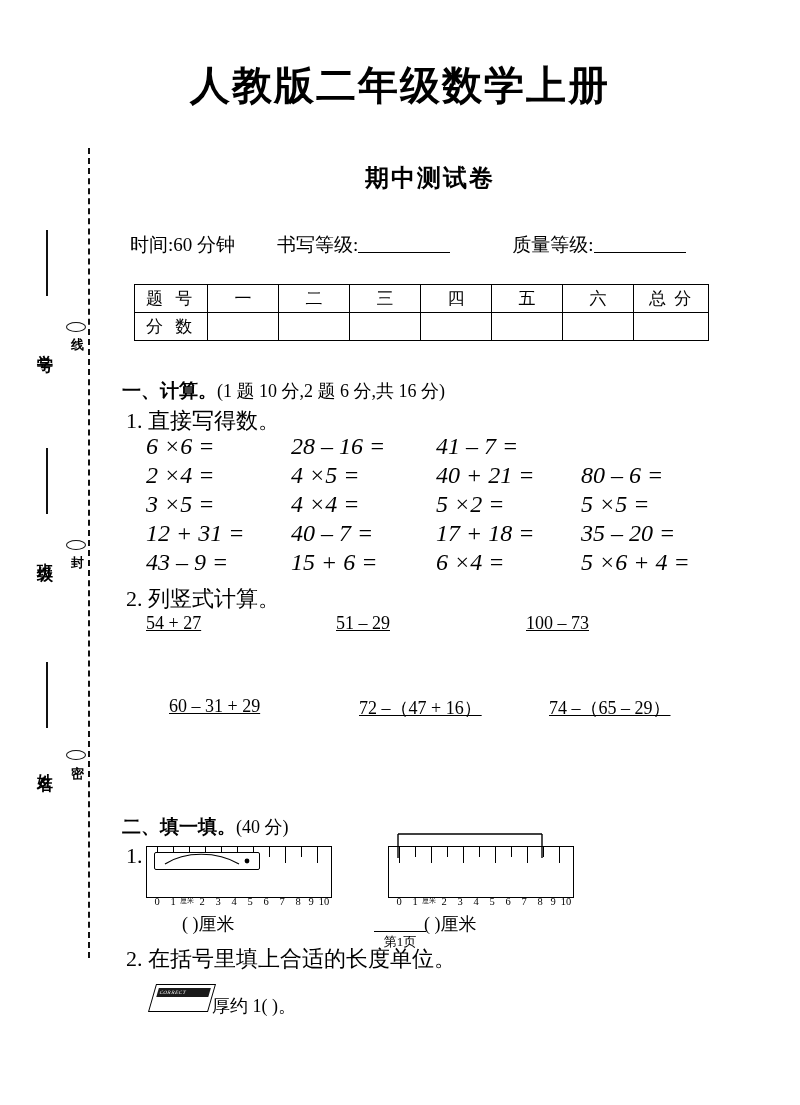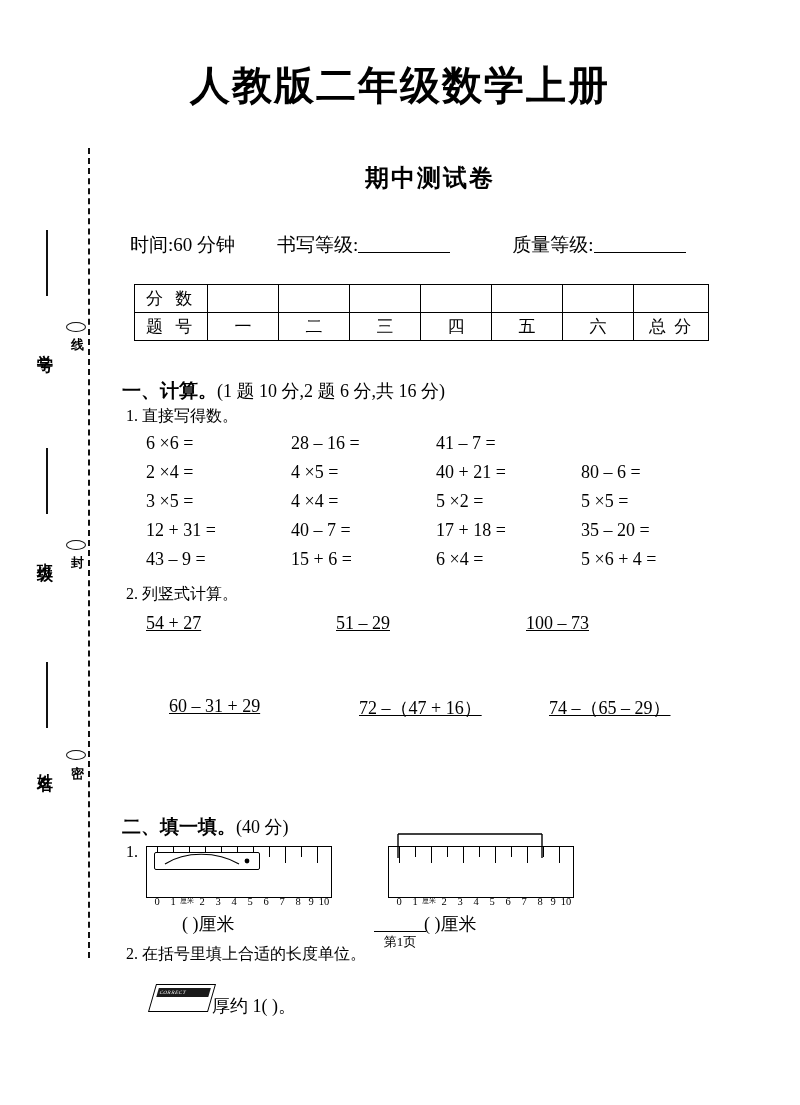--- a/index.html
+++ b/index.html
@@ -94,26 +94,27 @@
   
   .sec-head {
     position:absolute;
     font-size:19px;
     font-weight:bold;
     white-space:nowrap;
   }
   .sec-head .nb { font-weight:normal; font-size:18px; }
   .q-line {
     position:absolute;
-    font-size:16px;
+    font-size:22px;
     white-space:nowrap;
   }
   .calc-grid {
     position:absolute; left:146px; top:433px; width:600px;
-    font-size:18px;
+    font-size:24px;
+    font-style:italic;
   }
   .calc-grid .row { display:flex; height:29px; }
   .calc-grid .c { width:145px; white-space:nowrap; }
   .calc-grid .c:nth-child(4) { width:165px; }
 
   .vert-grid {
     position:absolute; left:146px; width:600px; font-size:18px;
   }
   .vert-grid .row { display:flex; }
   .vert-grid .c { width:190px; white-space:nowrap;text-decoration:underline; }
@@ -192,38 +193,38 @@
     <span class="info-item">时间:60 分钟</span>
     <span class="sp1"></span>
     <span class="info-item"><span>书写等级:</span><span class="ul"></span></span>
     <span class="sp2"></span>
     <span class="info-item"><span>质量等级:</span><span class="ul"></span></span>
   </div>
 
   <table class="score-table">
     <tbody>
         <tr>
-      <td class="label">分 数</td>
-      <td class="cell"></td>
-      <td class="cell"></td>
-      <td class="cell"></td>
-      <td class="cell"></td>
-      <td class="cell"></td>
-      <td class="cell"></td>
-      <td class="total"></td>
-    </tr>
-    <tr>
       <td class="label">题 号</td>
       <td class="cell">一</td>
       <td class="cell">二</td>
       <td class="cell">三</td>
       <td class="cell">四</td>
       <td class="cell">五</td>
       <td class="cell">六</td>
       <td class="total">总 分</td>
+    </tr>
+    <tr>
+      <td class="label">分 数</td>
+      <td class="cell"></td>
+      <td class="cell"></td>
+      <td class="cell"></td>
+      <td class="cell"></td>
+      <td class="cell"></td>
+      <td class="cell"></td>
+      <td class="total"></td>
     </tr>
   </tbody>
     </table>
 
   <div class="sec-head" style="left:122px; top:378px;"><span>一、计算。</span><span class="nb">(1 题 10 分,2 题 6 分,共 16 分)</span></div>
 
   <div class="q-line" style="left:126px; top:406px;">1. 直接写得数。</div>
 
   <div class="calc-grid">
     <div class="row">

